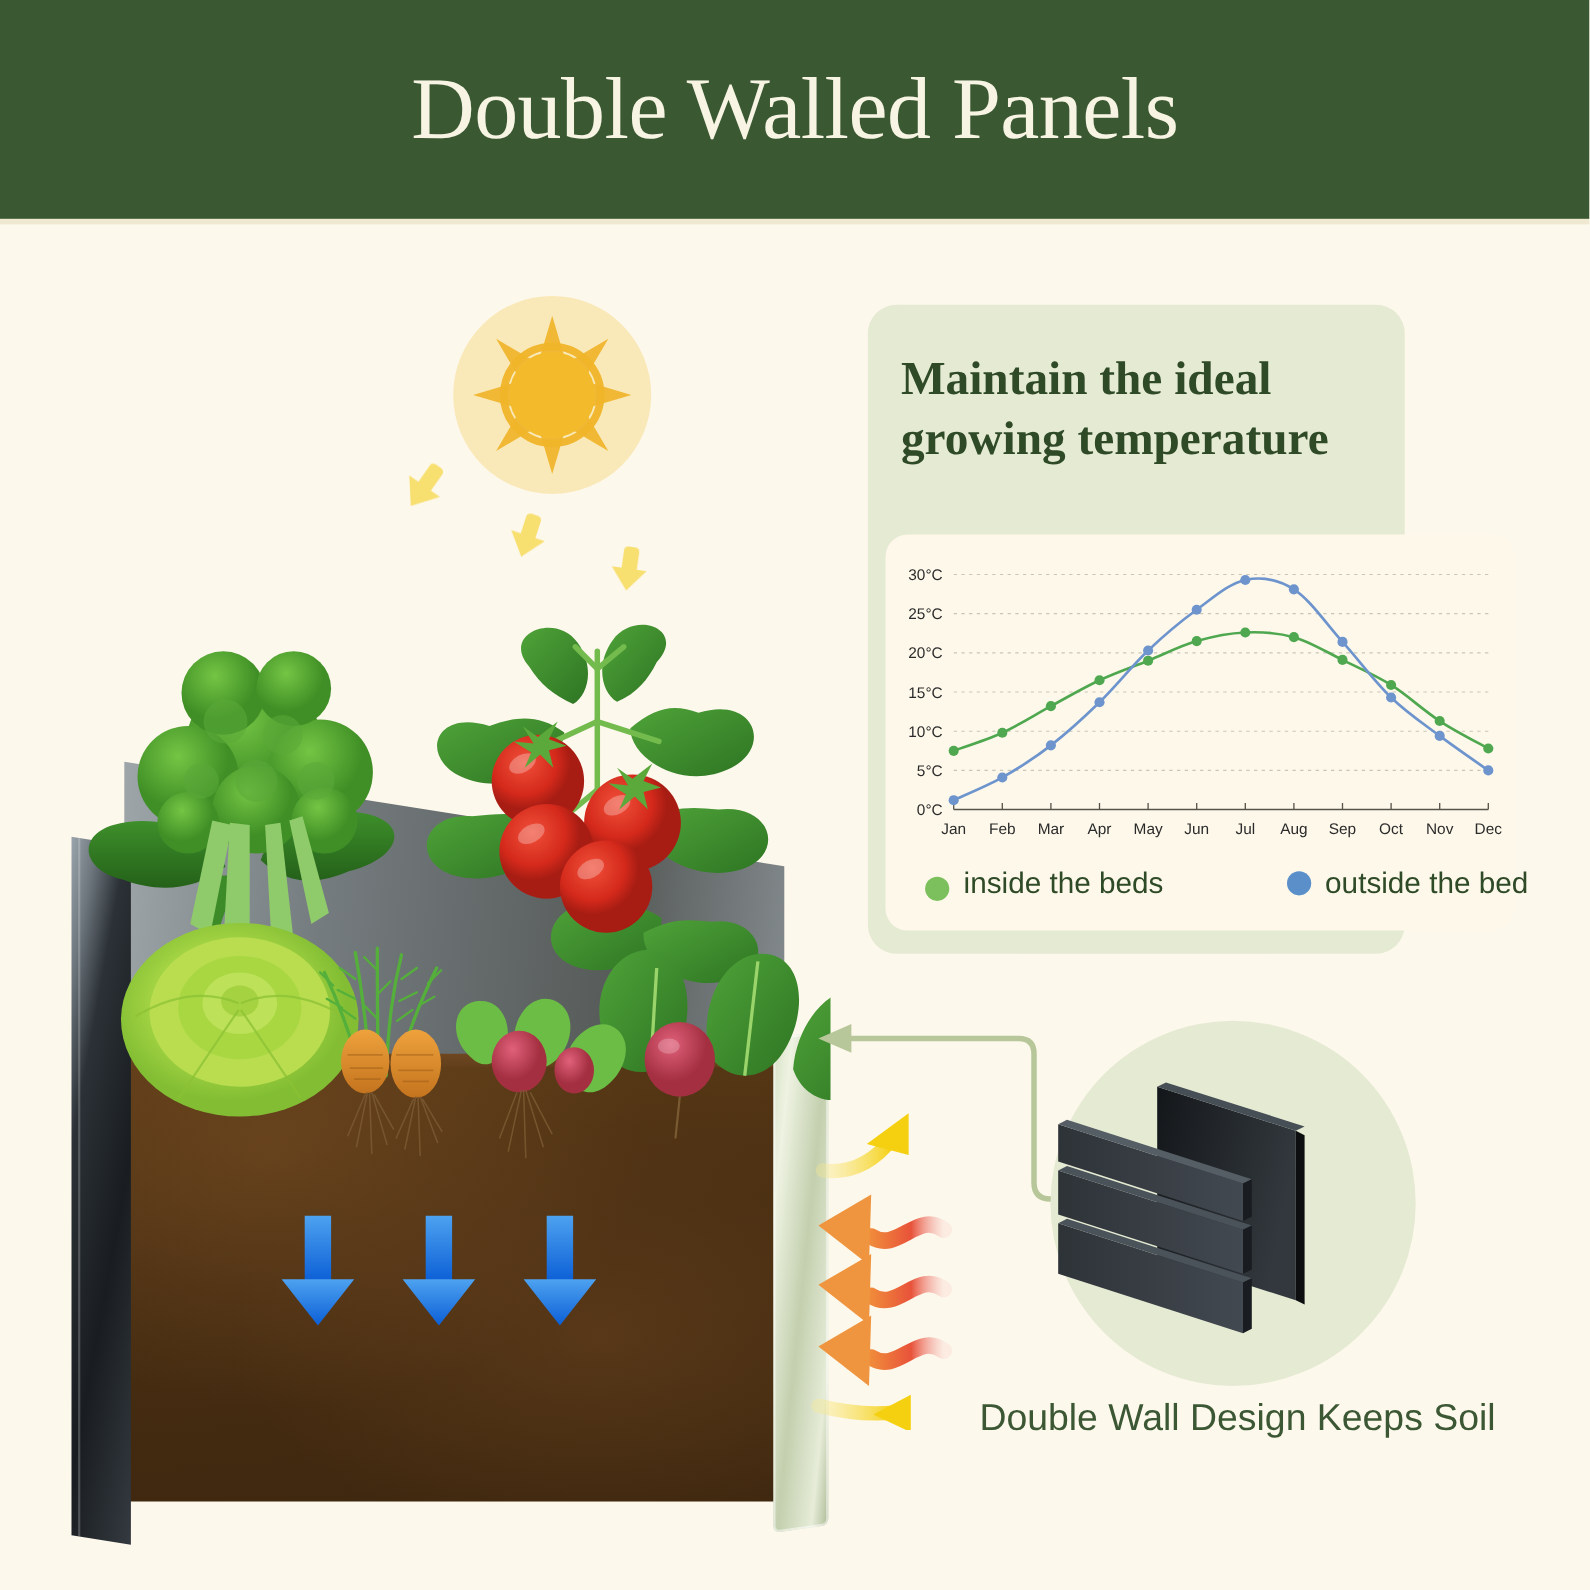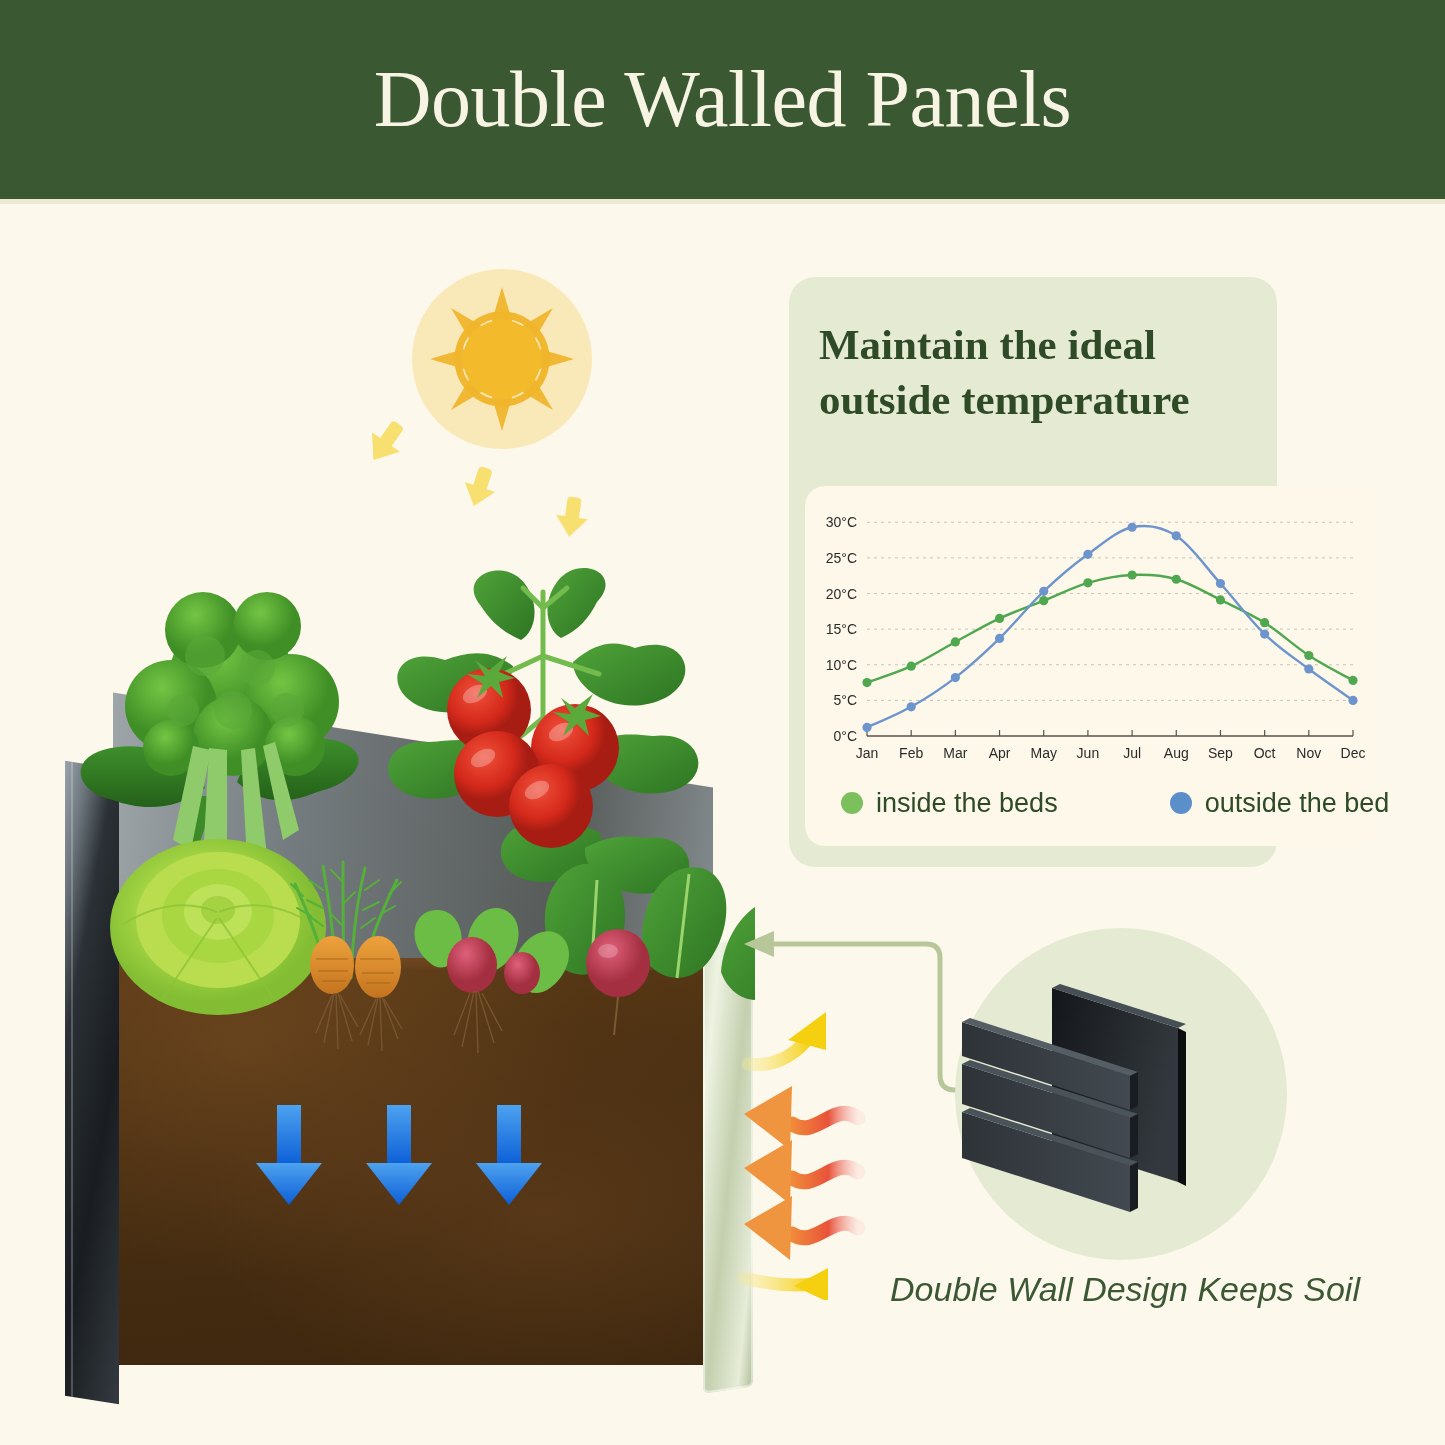--- a/index.html
+++ b/index.html
@@ -48,40 +48,39 @@
     background:#fdf8ea; border-radius:20px;
   }
 
   
   .chart-svg { position:absolute; left:0; top:0; width:572px; height:290px; }
   .legend {
     position:absolute; left:0; top:286px; width:572px; height:62px;
     display:flex; align-items:center;
   }
   .legend-item { display:flex; align-items:center; }
-  .legend-item.inside { margin-left:36px; }
+  .legend-item.inside { margin-left:36px;align-items:flex-end; }
   .legend-item.outside { margin-left:112px; }
   .legend-dot { width:22px; height:22px; border-radius:50%; }
   .legend-label {
     margin-left:13px; font-size:27px; color:#2f4a27;
     font-family:"Liberation Sans", sans-serif; white-space:nowrap;
   }
 
   
   .panel-circle {
     position:absolute; left:955px; top:928px; width:332px; height:332px;
     border-radius:50%; background:#e5ead2;
   }
   .panel-svg { position:absolute; left:940px; top:950px; width:370px; height:300px; }
 
   .caption {
     position:absolute; left:830px; top:1265px; width:590px;
     text-align:center; font-size:34px; line-height:1.42; color:#3b5733;
     font-family:"Liberation Sans", sans-serif;
-    font-style:italic;
   }
 
   
   .connector-svg { position:absolute; left:730px; top:930px; width:250px; height:190px; }
   .flow-svg { position:absolute; left:730px; top:990px; width:260px; height:310px; }
 
   
   .sun-svg { position:absolute; left:350px; top:262px; width:300px; height:290px; }
 
   .bed { position:absolute; left:55px; top:560px; width:700px; height:820px; }
@@ -383,21 +382,21 @@
           <rect x="-12" y="0" width="24" height="60"></rect>
           <polygon points="0,100 -33,58 33,58"></polygon>
         </g>
       </g>
     </svg>
   </div>
 
   <div class="temp-card">
     <div class="temp-card-title">
       <div>Maintain the ideal</div>
-      <div>outside temperature</div>
+      <div>growing temperature</div>
     </div>
 
     <div class="chart-card">
       <svg class="chart-svg" viewBox="0 0 572 290">
         <g id="chart-gridlines">
             <line x1="62" x2="548" y1="214.375" y2="214.375" stroke="#c9c5b8" stroke-width="1" stroke-dasharray="3 4"></line>
             <line x1="62" x2="548" y1="178.75" y2="178.75" stroke="#c9c5b8" stroke-width="1" stroke-dasharray="3 4"></line>
             <line x1="62" x2="548" y1="143.125" y2="143.125" stroke="#c9c5b8" stroke-width="1" stroke-dasharray="3 4"></line>
             <line x1="62" x2="548" y1="107.5" y2="107.5" stroke="#c9c5b8" stroke-width="1" stroke-dasharray="3 4"></line>
             <line x1="62" x2="548" y1="71.875" y2="71.875" stroke="#c9c5b8" stroke-width="1" stroke-dasharray="3 4"></line>

